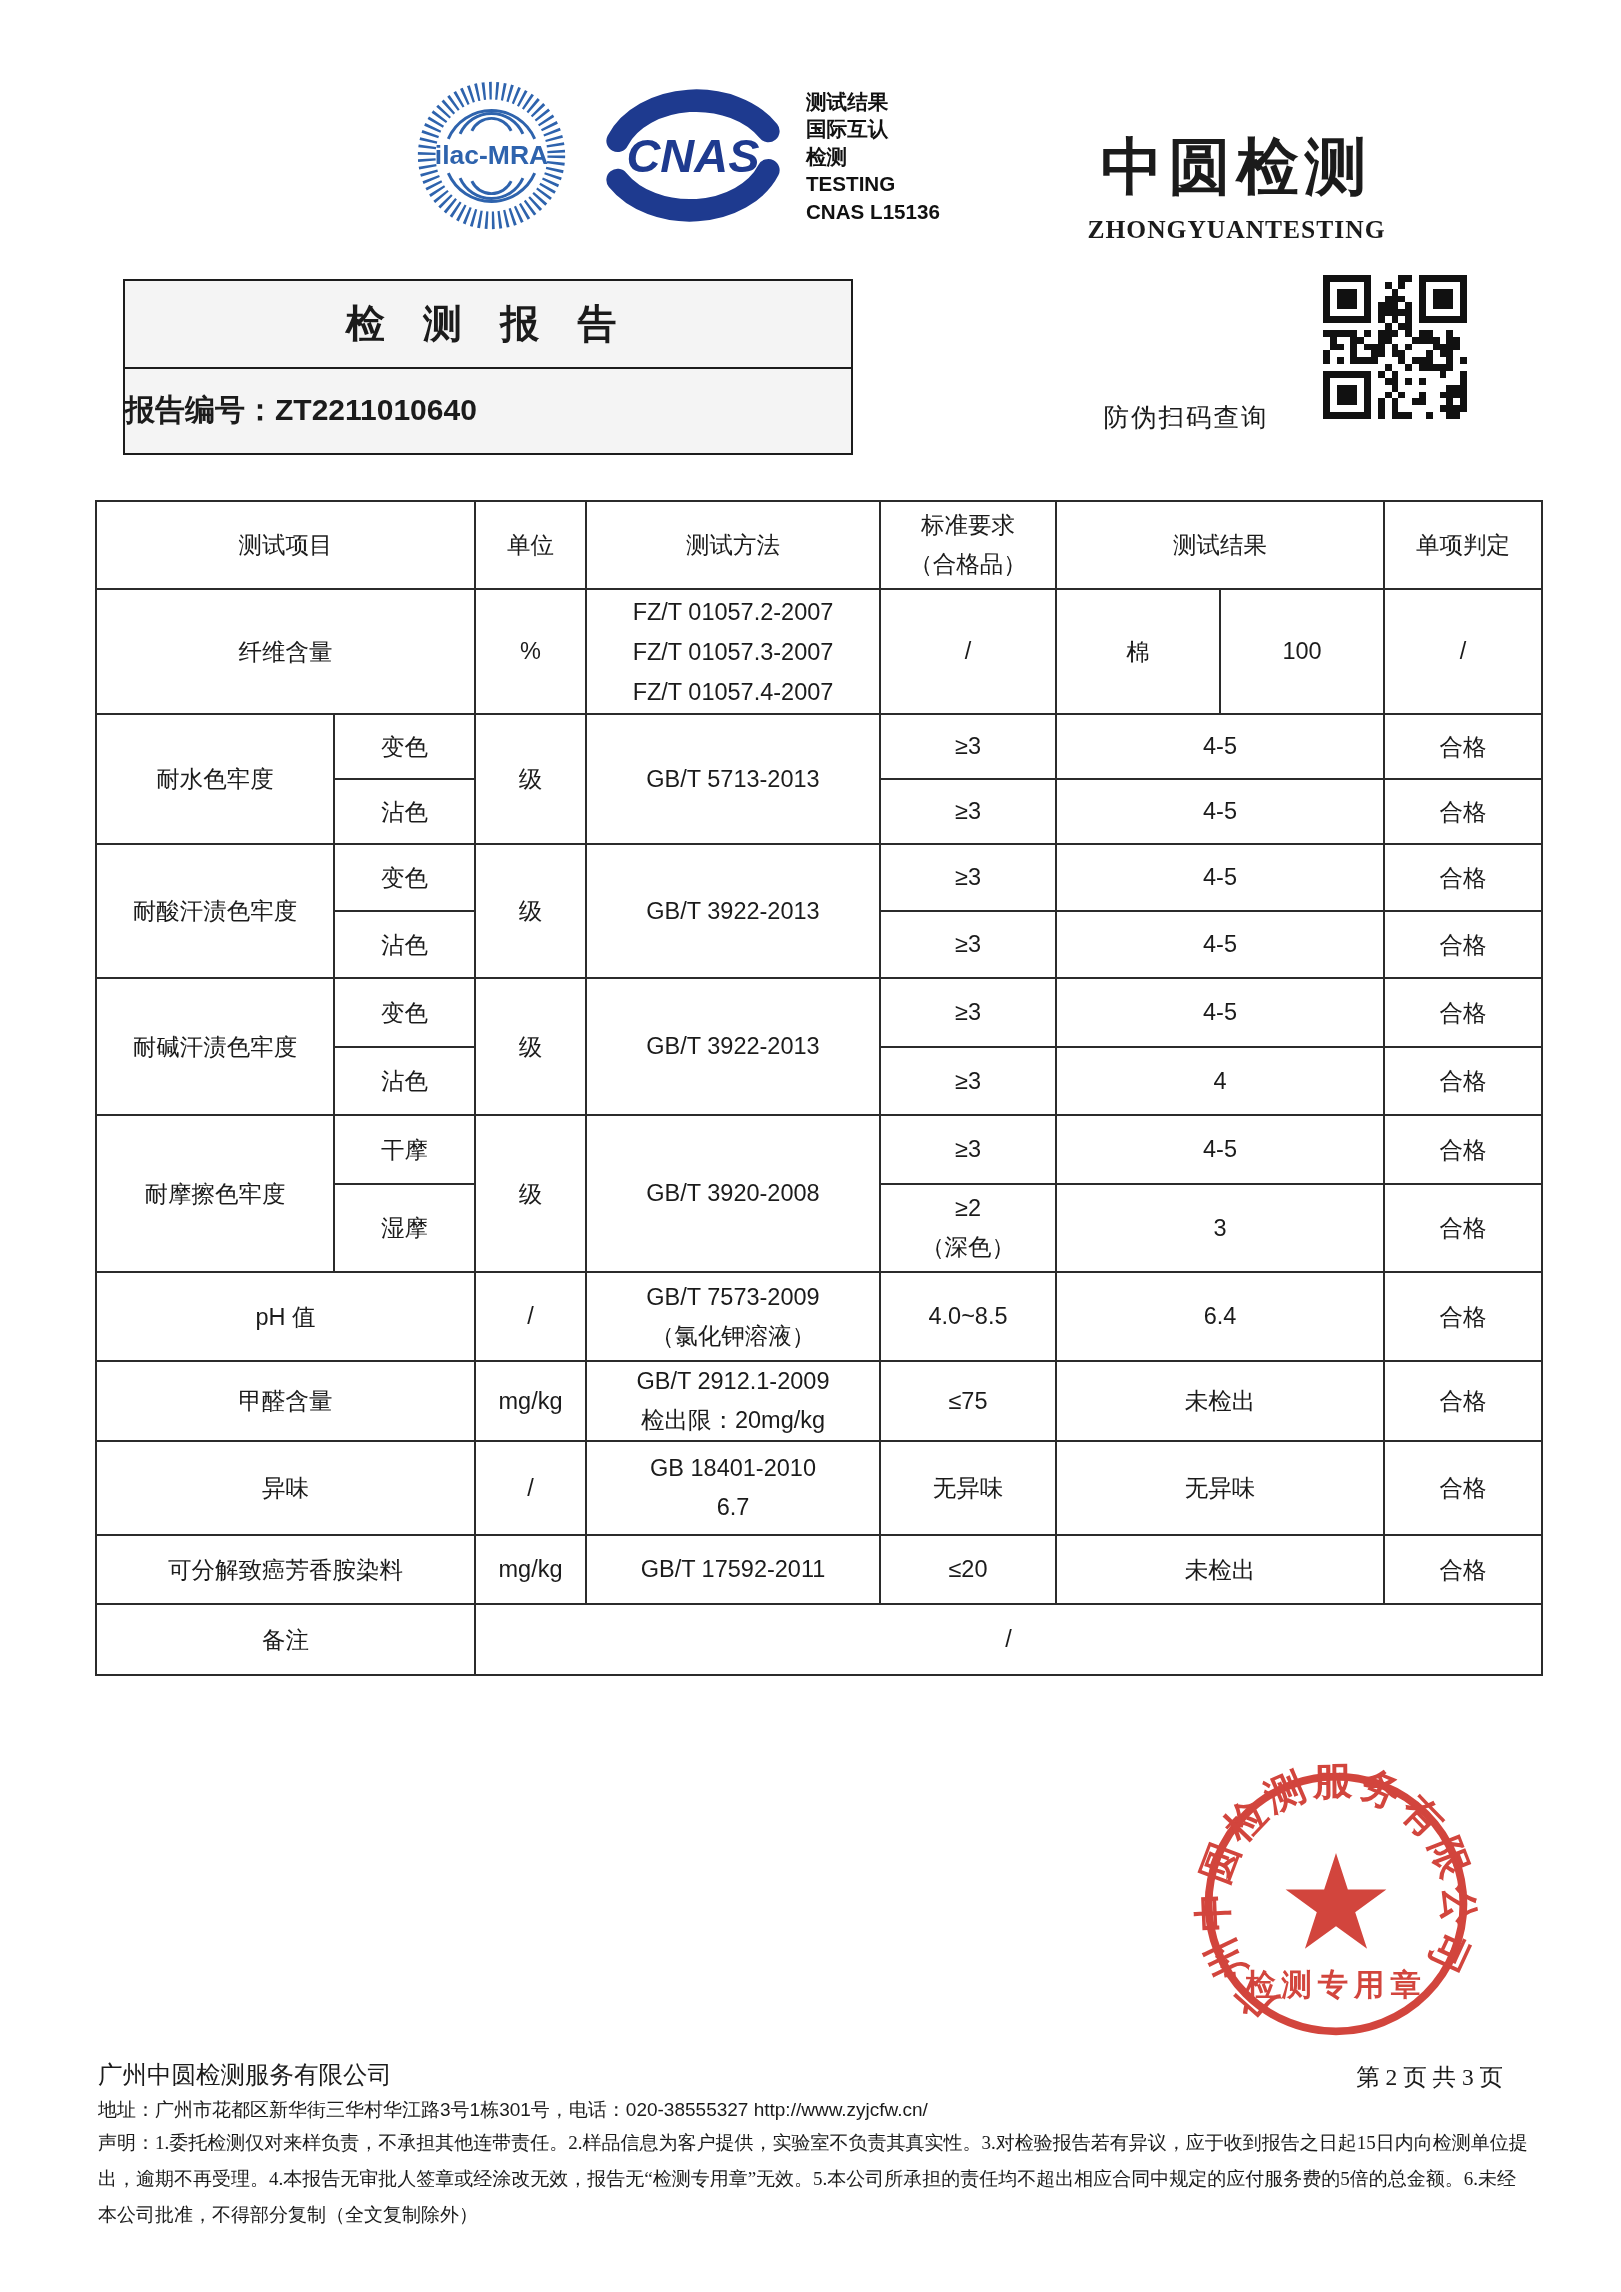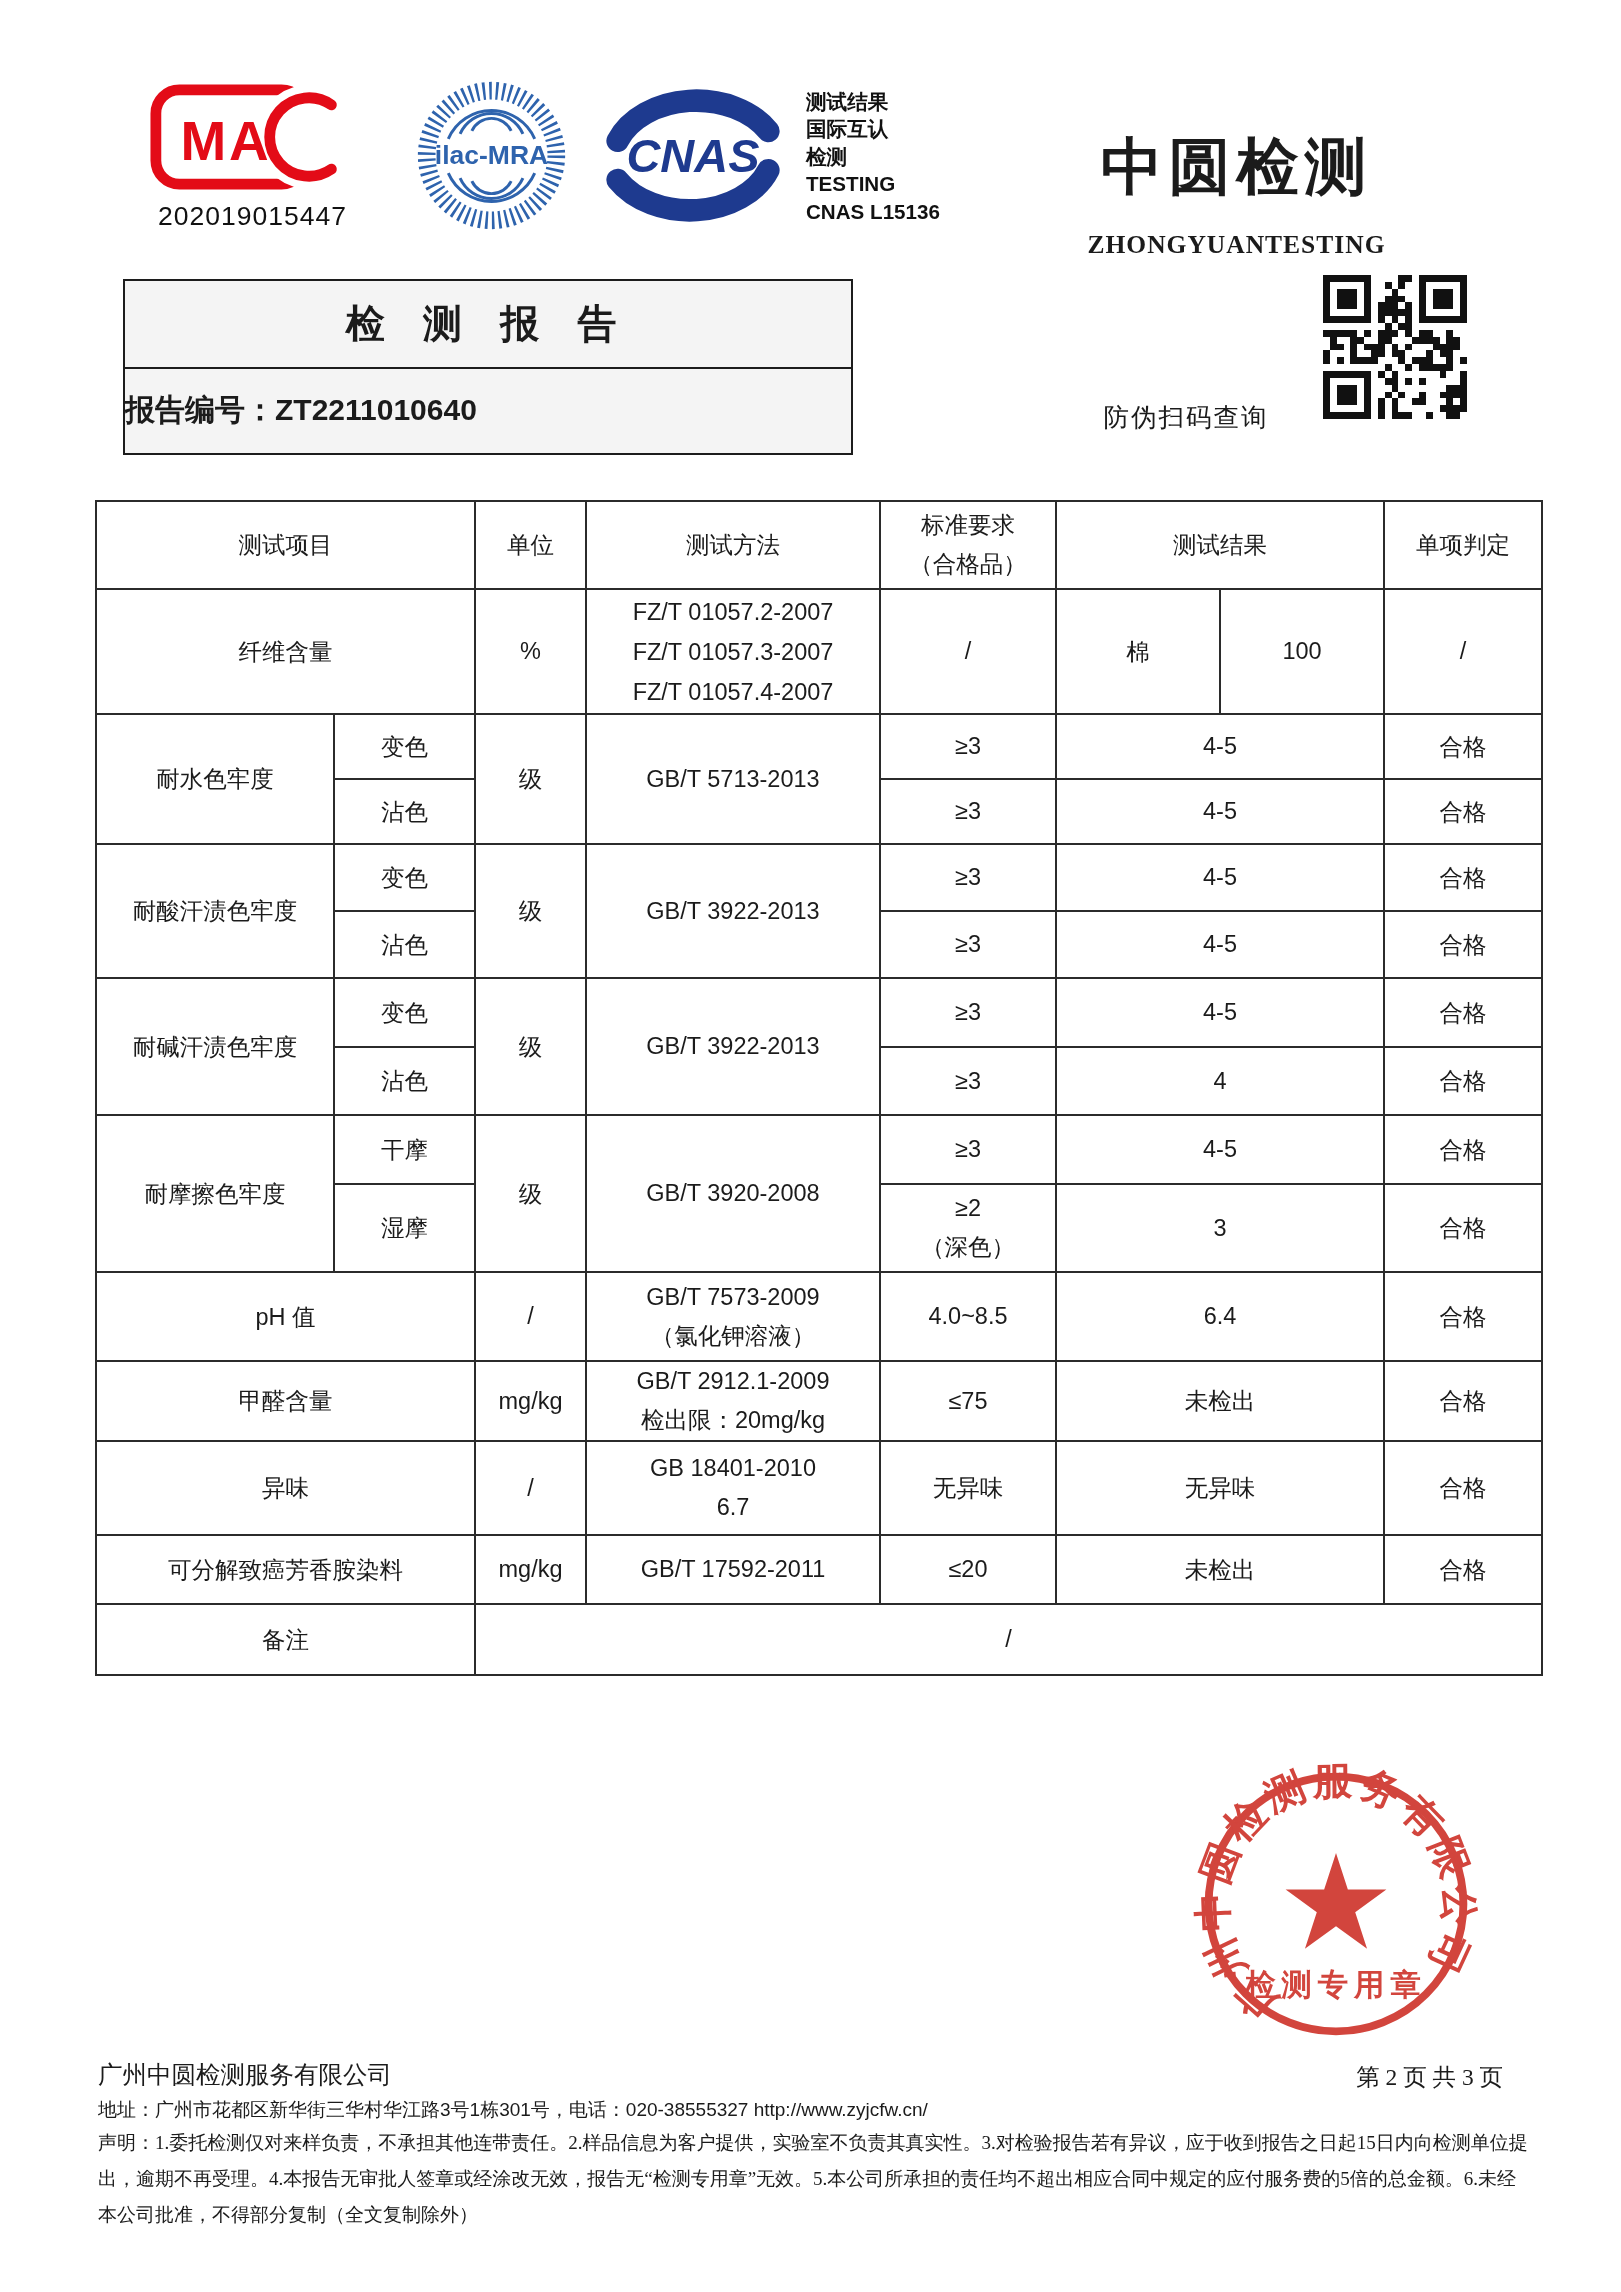--- a/index.html
+++ b/index.html
@@ -8,21 +8,21 @@
   .abs{position:absolute;}
 
   
   .cma-wrap{left:147px;top:83px;width:211px;text-align:center;}
   .cma-number{margin-top:5.9px;font-size:26.5px;letter-spacing:1px;color:#111;}
   .ilac-wrap{left:410px;top:74px;}
   .cnaslogo-wrap{left:600px;top:82px;}
   .cnas-lines{left:806px;top:88px;font-size:20.6px;font-weight:bold;line-height:27.4px;color:#111;}
   .brand{left:1060px;top:125px;width:353px;text-align:center;}
   .brand-cn{font-size:62px;font-weight:bold;letter-spacing:5.9px;white-space:nowrap;}
-  .brand-en{margin-top:21px;font-size:25.5px;font-weight:bold;font-family:"Liberation Serif",serif;letter-spacing:1px;white-space:nowrap;}
+  .brand-en{margin-top:6px;font-size:25.5px;font-weight:bold;font-family:"Liberation Serif",serif;letter-spacing:1px;white-space:nowrap;}
 
   
   .title-box{left:123px;top:279px;width:726px;height:172px;border:2.9px solid #1c1c1c;background:#f4f4f4;}
   .title-main{height:86px;border-bottom:2.9px solid #1c1c1c;display:flex;align-items:center;justify-content:center;
               font-size:39px;font-weight:bold;letter-spacing:13.7px;}
   .title-no{height:82px;display:flex;align-items:center;font-size:30px;font-weight:bold;}
 
   
   .qr-wrap{left:1323px;top:275px;width:144px;height:144px;}
   .qr-caption{left:1086px;top:400px;width:200px;text-align:center;font-size:25.5px;letter-spacing:2px;}
@@ -44,30 +44,20 @@
   .ft-page{left:1131px;top:2061px;width:372px;text-align:right;font-family:"Liberation Serif",serif;font-size:23.5px;}
   .ft-address{left:98px;top:2097px;font-family:Liberation Sans, sans-serif;font-size:19px;}
   .ft-statement{left:98px;top:2125px;width:1435px;font-family:"Liberation Serif",serif;
                 font-size:19px;line-height:36px;text-align:left;}
 </style>
 </head>
 <body>
 
 <div class="page">
 
-  <div class="abs cma-wrap">
-    <svg width="208" height="108" viewBox="0 0 212 110">
-      <rect x="7" y="7" width="152" height="96" rx="24" fill="none" stroke="#e30b17" stroke-width="11"></rect>
-      <rect x="148" y="26" width="22" height="58" fill="#ffffff"></rect>
-      <path d="M185.9,22.2 A40,40 0 1 0 185.9,87.8" fill="none" stroke="#ffffff" stroke-width="26"></path>
-      <path d="M185.9,22.2 A40,40 0 1 0 185.9,87.8" fill="none" stroke="#e30b17" stroke-width="11" stroke-linecap="round"></path>
-      <text x="32" y="78" font-family="Liberation Sans, sans-serif" font-size="56" font-weight="bold" letter-spacing="3" fill="#e30b17">MA</text>
-    </svg>
-    <div class="cma-number">202019015447</div>
-  </div>
 
   <div class="abs ilac-wrap">
     <svg width="163" height="163" viewBox="0 0 166 166">
       <circle cx="83" cy="83" r="66" fill="none" stroke="#2e63ad" stroke-width="18" stroke-dasharray="2.6,4.1"></circle>
       <path d="M39,66 A48,48 0 0 1 127,66" fill="none" stroke="#2e63ad" stroke-width="3"></path>
       <path d="M51,61 A35,35 0 0 1 115,61" fill="none" stroke="#2e63ad" stroke-width="3"></path>
       <path d="M63,58 A22,22 0 0 1 103,58" fill="none" stroke="#2e63ad" stroke-width="3"></path>
       <path d="M39,101 A48,48 0 0 0 127,101" fill="none" stroke="#2e63ad" stroke-width="3"></path>
       <path d="M51,106 A35,35 0 0 0 115,106" fill="none" stroke="#2e63ad" stroke-width="3"></path>
       <path d="M63,109 A22,22 0 0 0 103,109" fill="none" stroke="#2e63ad" stroke-width="3"></path>

